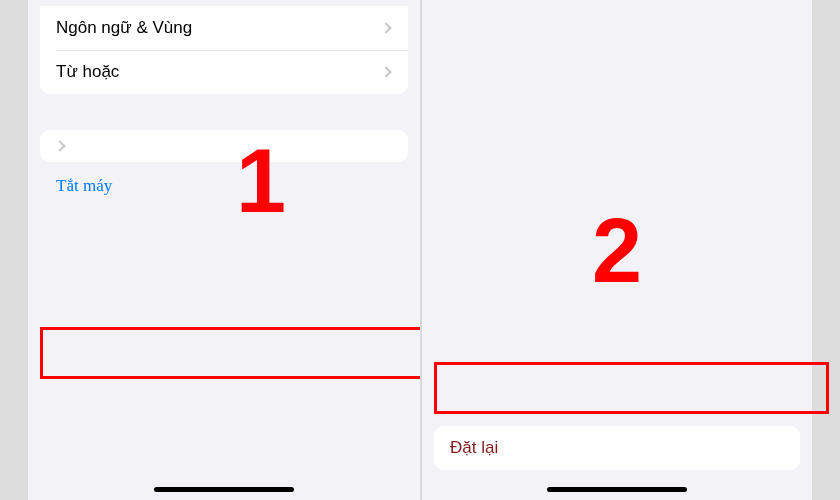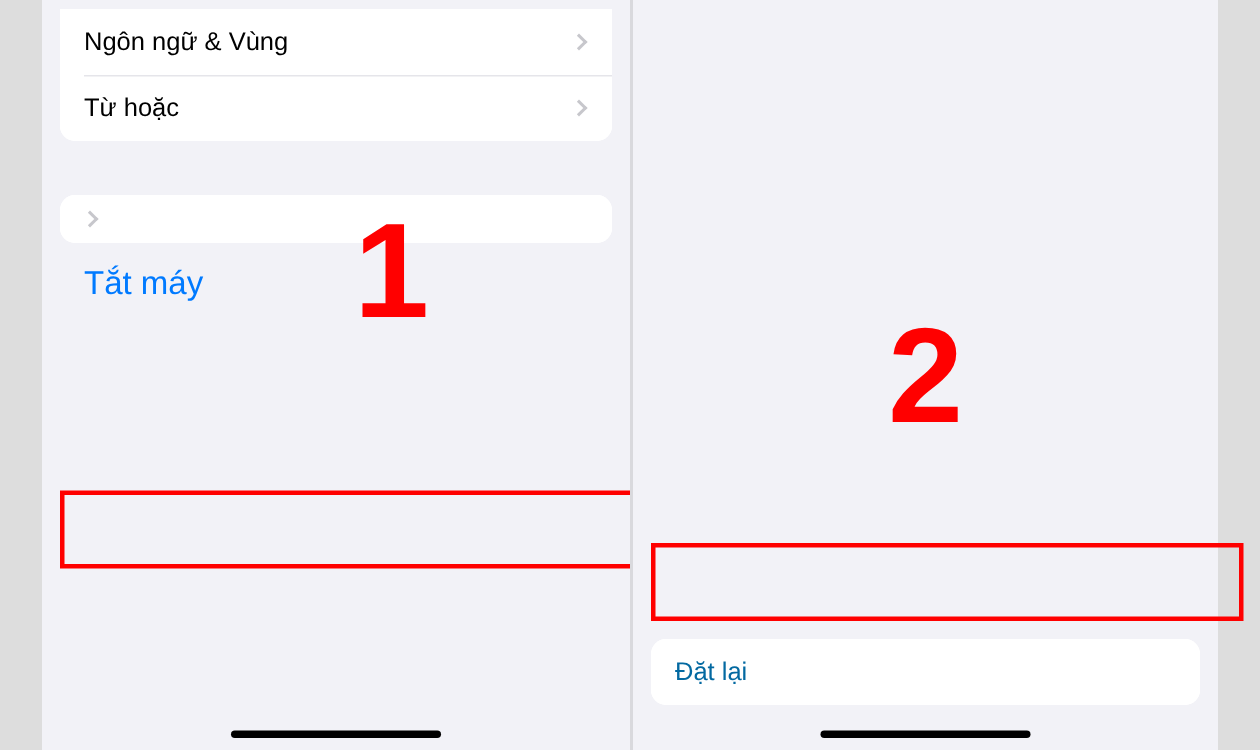--- a/index.html
+++ b/index.html
@@ -57,22 +57,23 @@
   }
   .chev {
     width: 8px; height: 8px;
     border-top: 2px solid #c7c7cc;
     border-right: 2px solid #c7c7cc;
     transform: rotate(45deg);
     margin-right: 4px;
   }
   .plain-row {
     padding: 14px 14px 6px 28px;
-    font-size: 22px;
+    font-size: 17px;
     color: #007aff;
+    font-family: Liberation Serif, serif;
   }
   .home-indicator {
     position: absolute;
     bottom: 8px;
     left: 50%;
     transform: translateX(-50%);
     width: 140px;
     height: 5px;
     border-radius: 3px;
     background: #000;
@@ -95,21 +96,21 @@
     position: absolute;
     left: 0; right: 0;
     bottom: 30px;
   }
   .group-bottom {
     background: #fff;
     margin: 0 12px;
     border-radius: 10px;
     overflow: hidden;
   }
-  .row-blue { color: #0369a1; }
+  .row-blue { color: #7f1d1d; }
 </style>
 </head>
 <body>
 
 <div class="stage">
 
   <div class="pane">
 
     <div class="group group-first">
       <div class="row">

